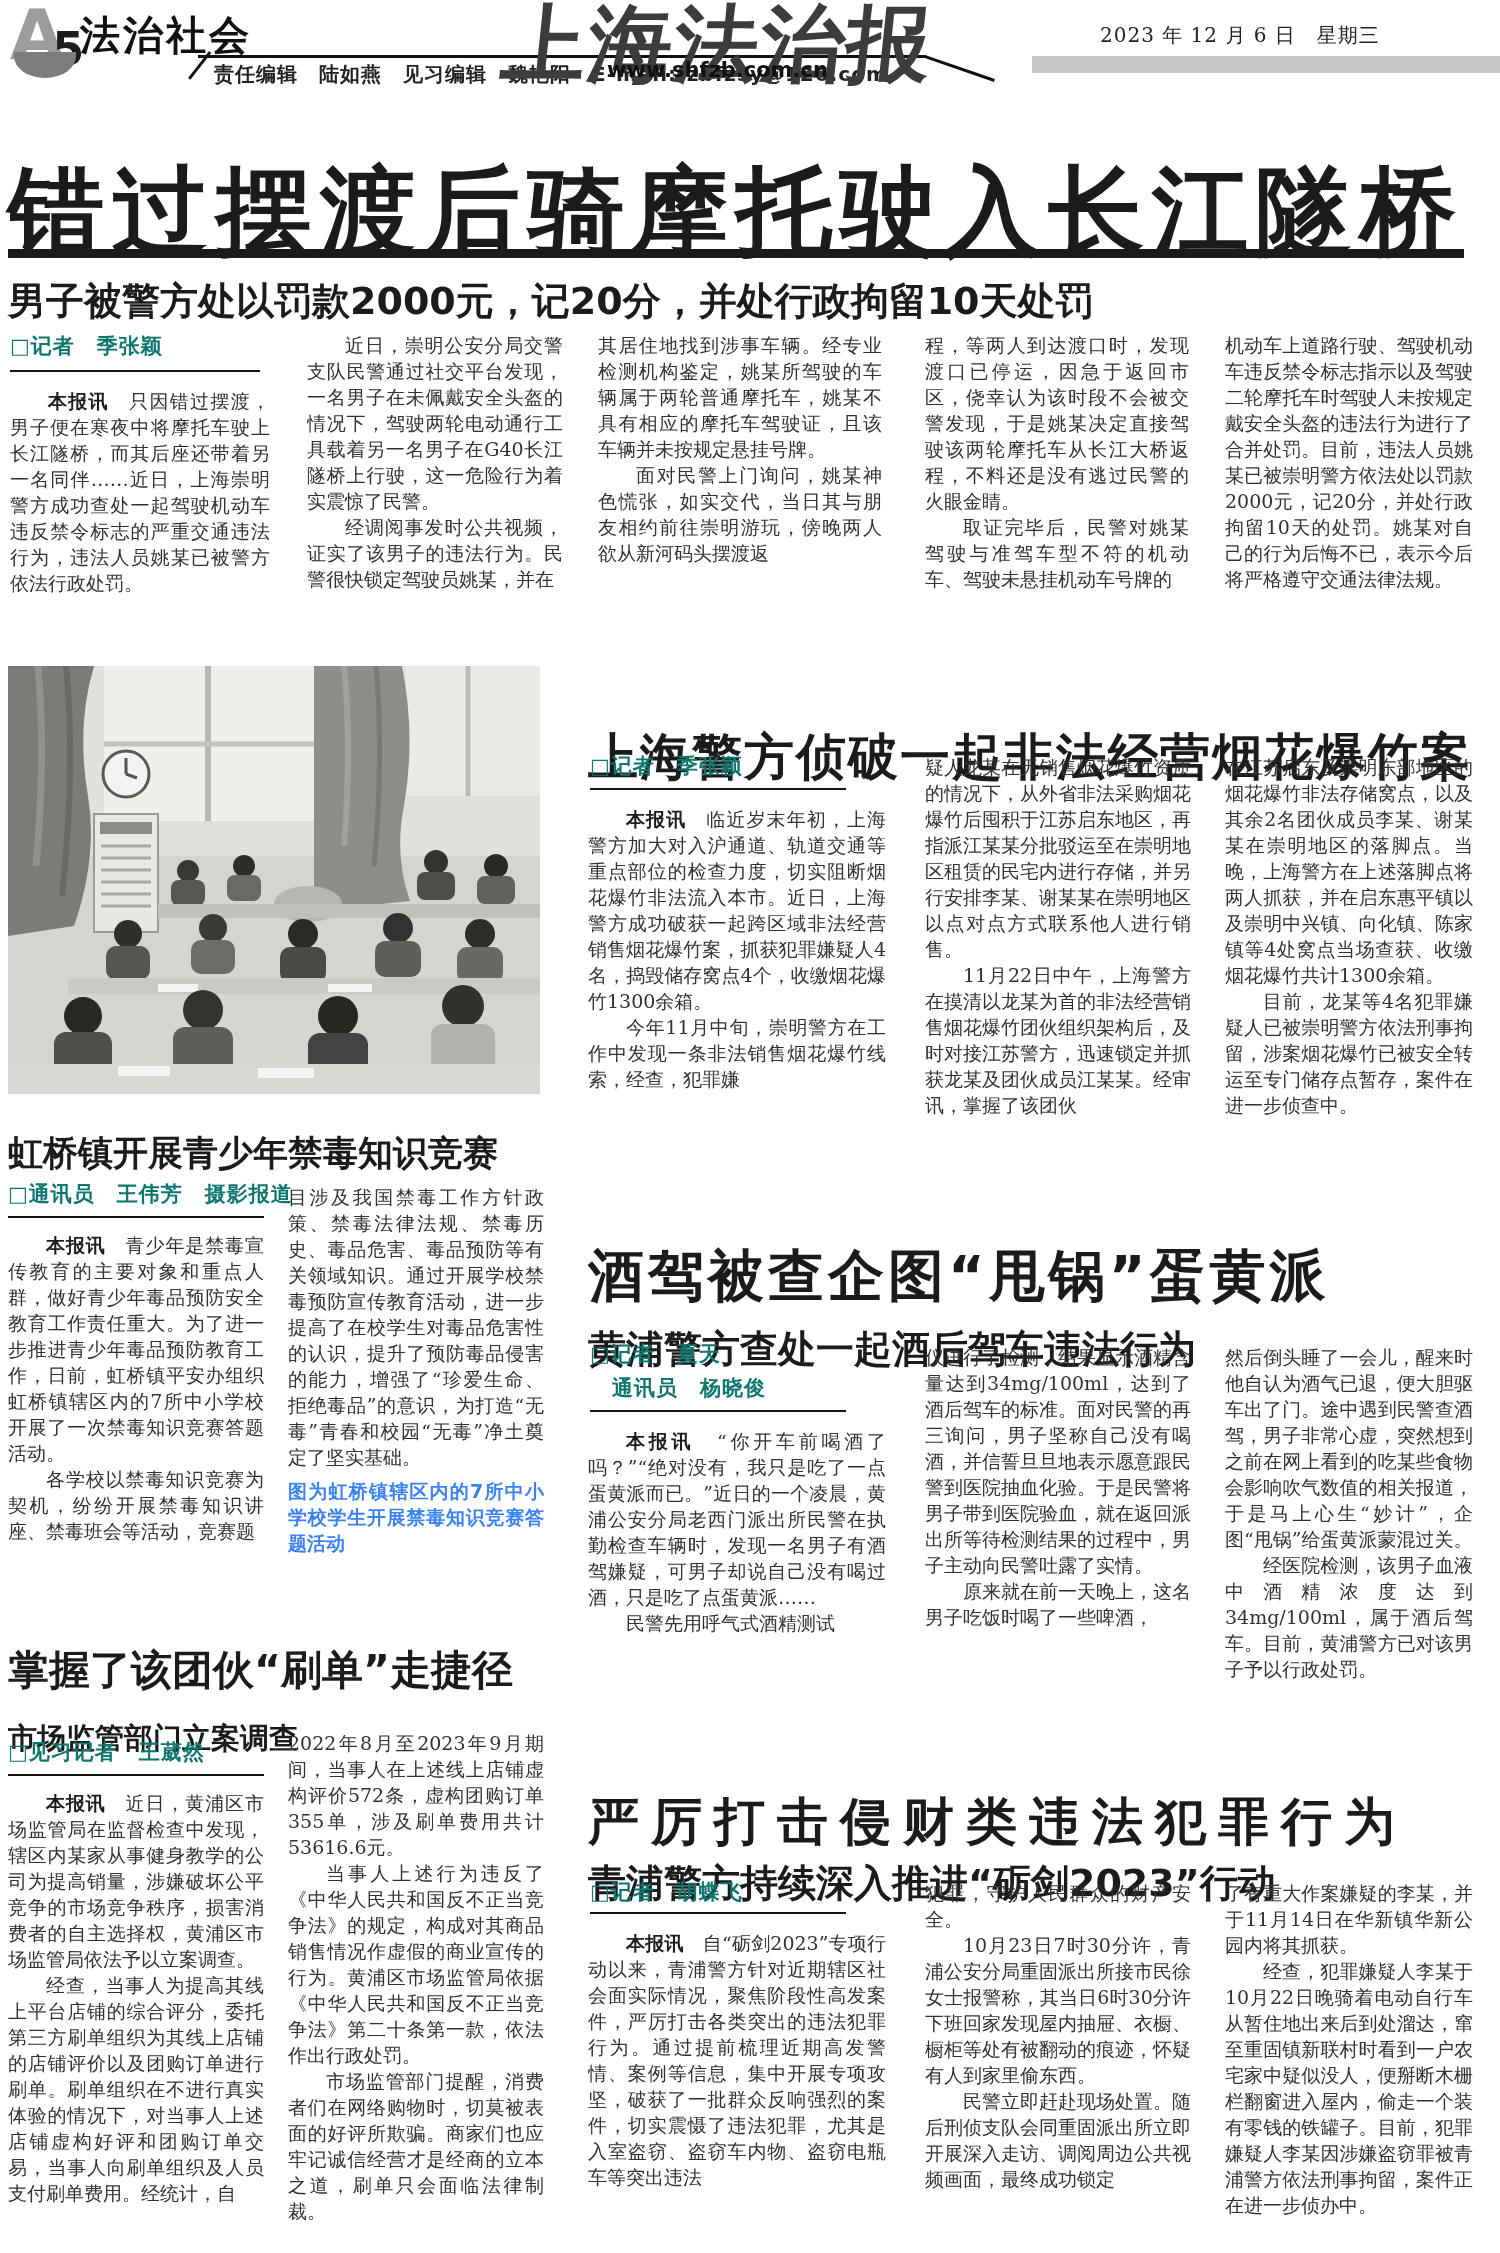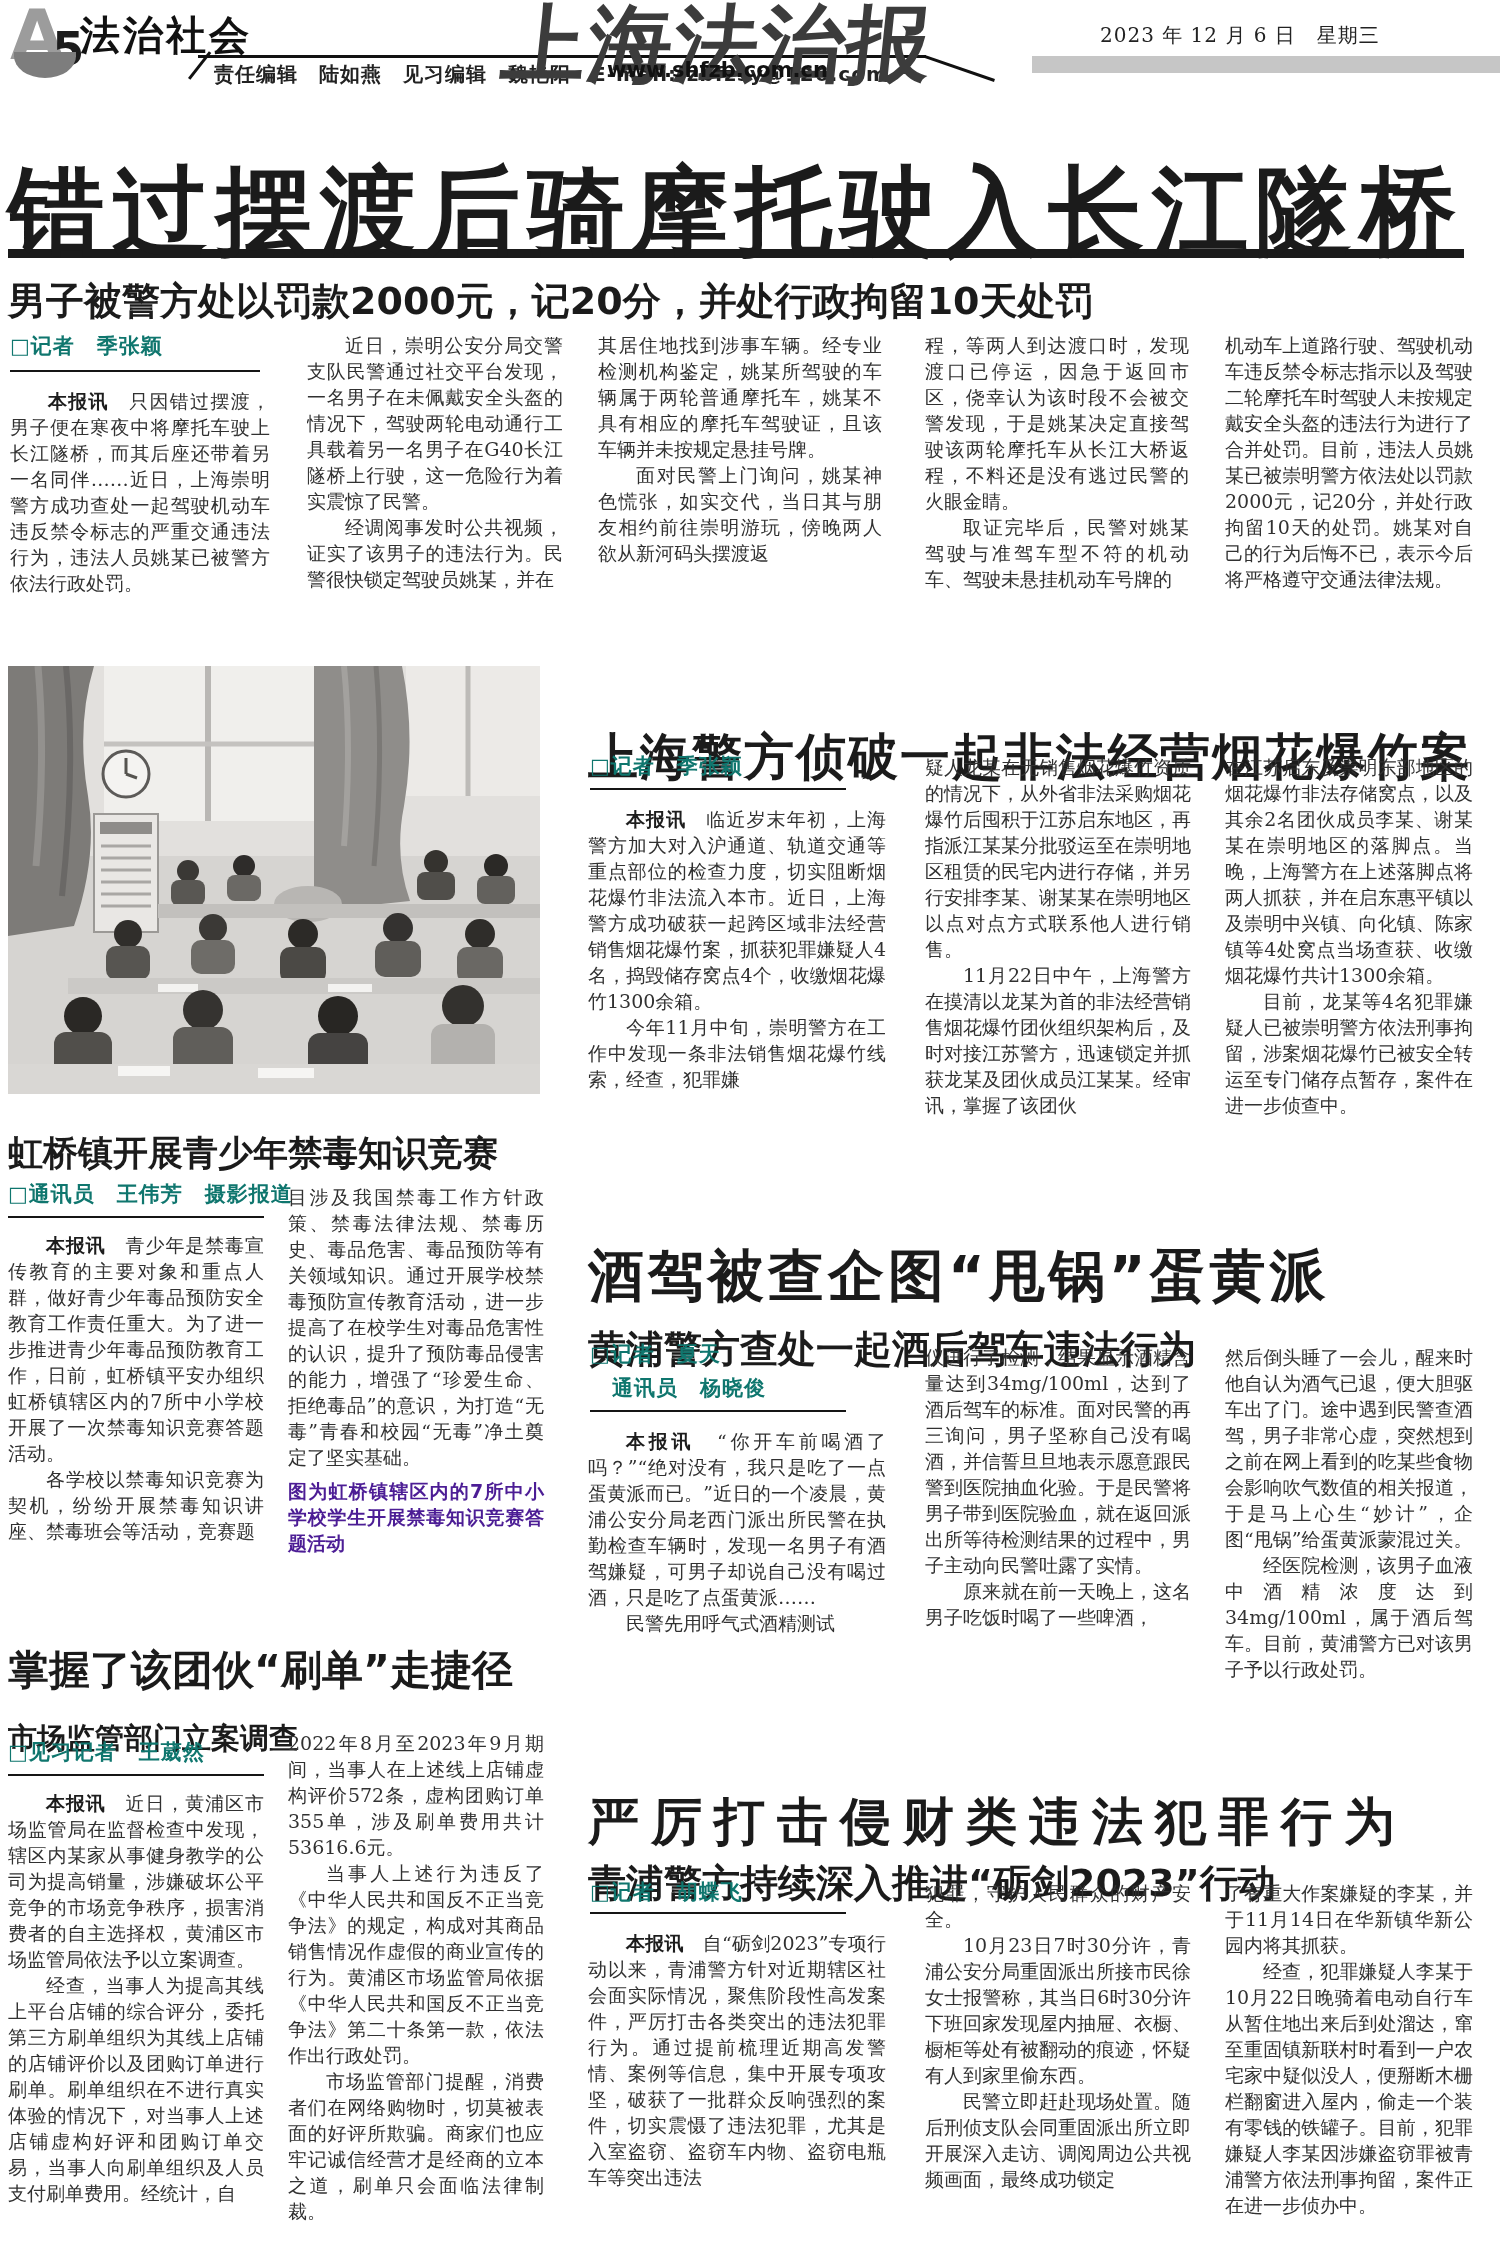--- a/index.html
+++ b/index.html
@@ -33,21 +33,21 @@
   
   .byline { font-family:"DejaVu Sans","Liberation Sans",sans-serif; font-weight:700; font-size:21px; color:#0f766e; letter-spacing:1px; }
   .rule { background:#151515; height:2px; }
 
   
   .col { font-size:19px; line-height:26px; text-align:justify; text-justify:inter-character; overflow:hidden; color:#313131; }
   .col p { margin:0; text-indent:2em; }
   .col[data-cont="1"] p:first-child { text-indent:0; }
   .col b { font-family:"DejaVu Sans","Liberation Sans",sans-serif; font-weight:700; color:#1d1d1d; }
   .photo-caption { font-family:"DejaVu Sans","Liberation Sans",sans-serif; font-weight:700; font-size:19px; line-height:26px;
-    text-align:justify; color:#4c1d95; }
+    text-align:justify; color:#3b82f6; }
   .photo-frame { background:#cfcfcf; overflow:hidden; }
 </style>
 </head>
 <body>
 
 <div id="page">
 
   
   <section>
     <div class="abs" style="left:10px; top:4px; width:100px; height:76px;">

